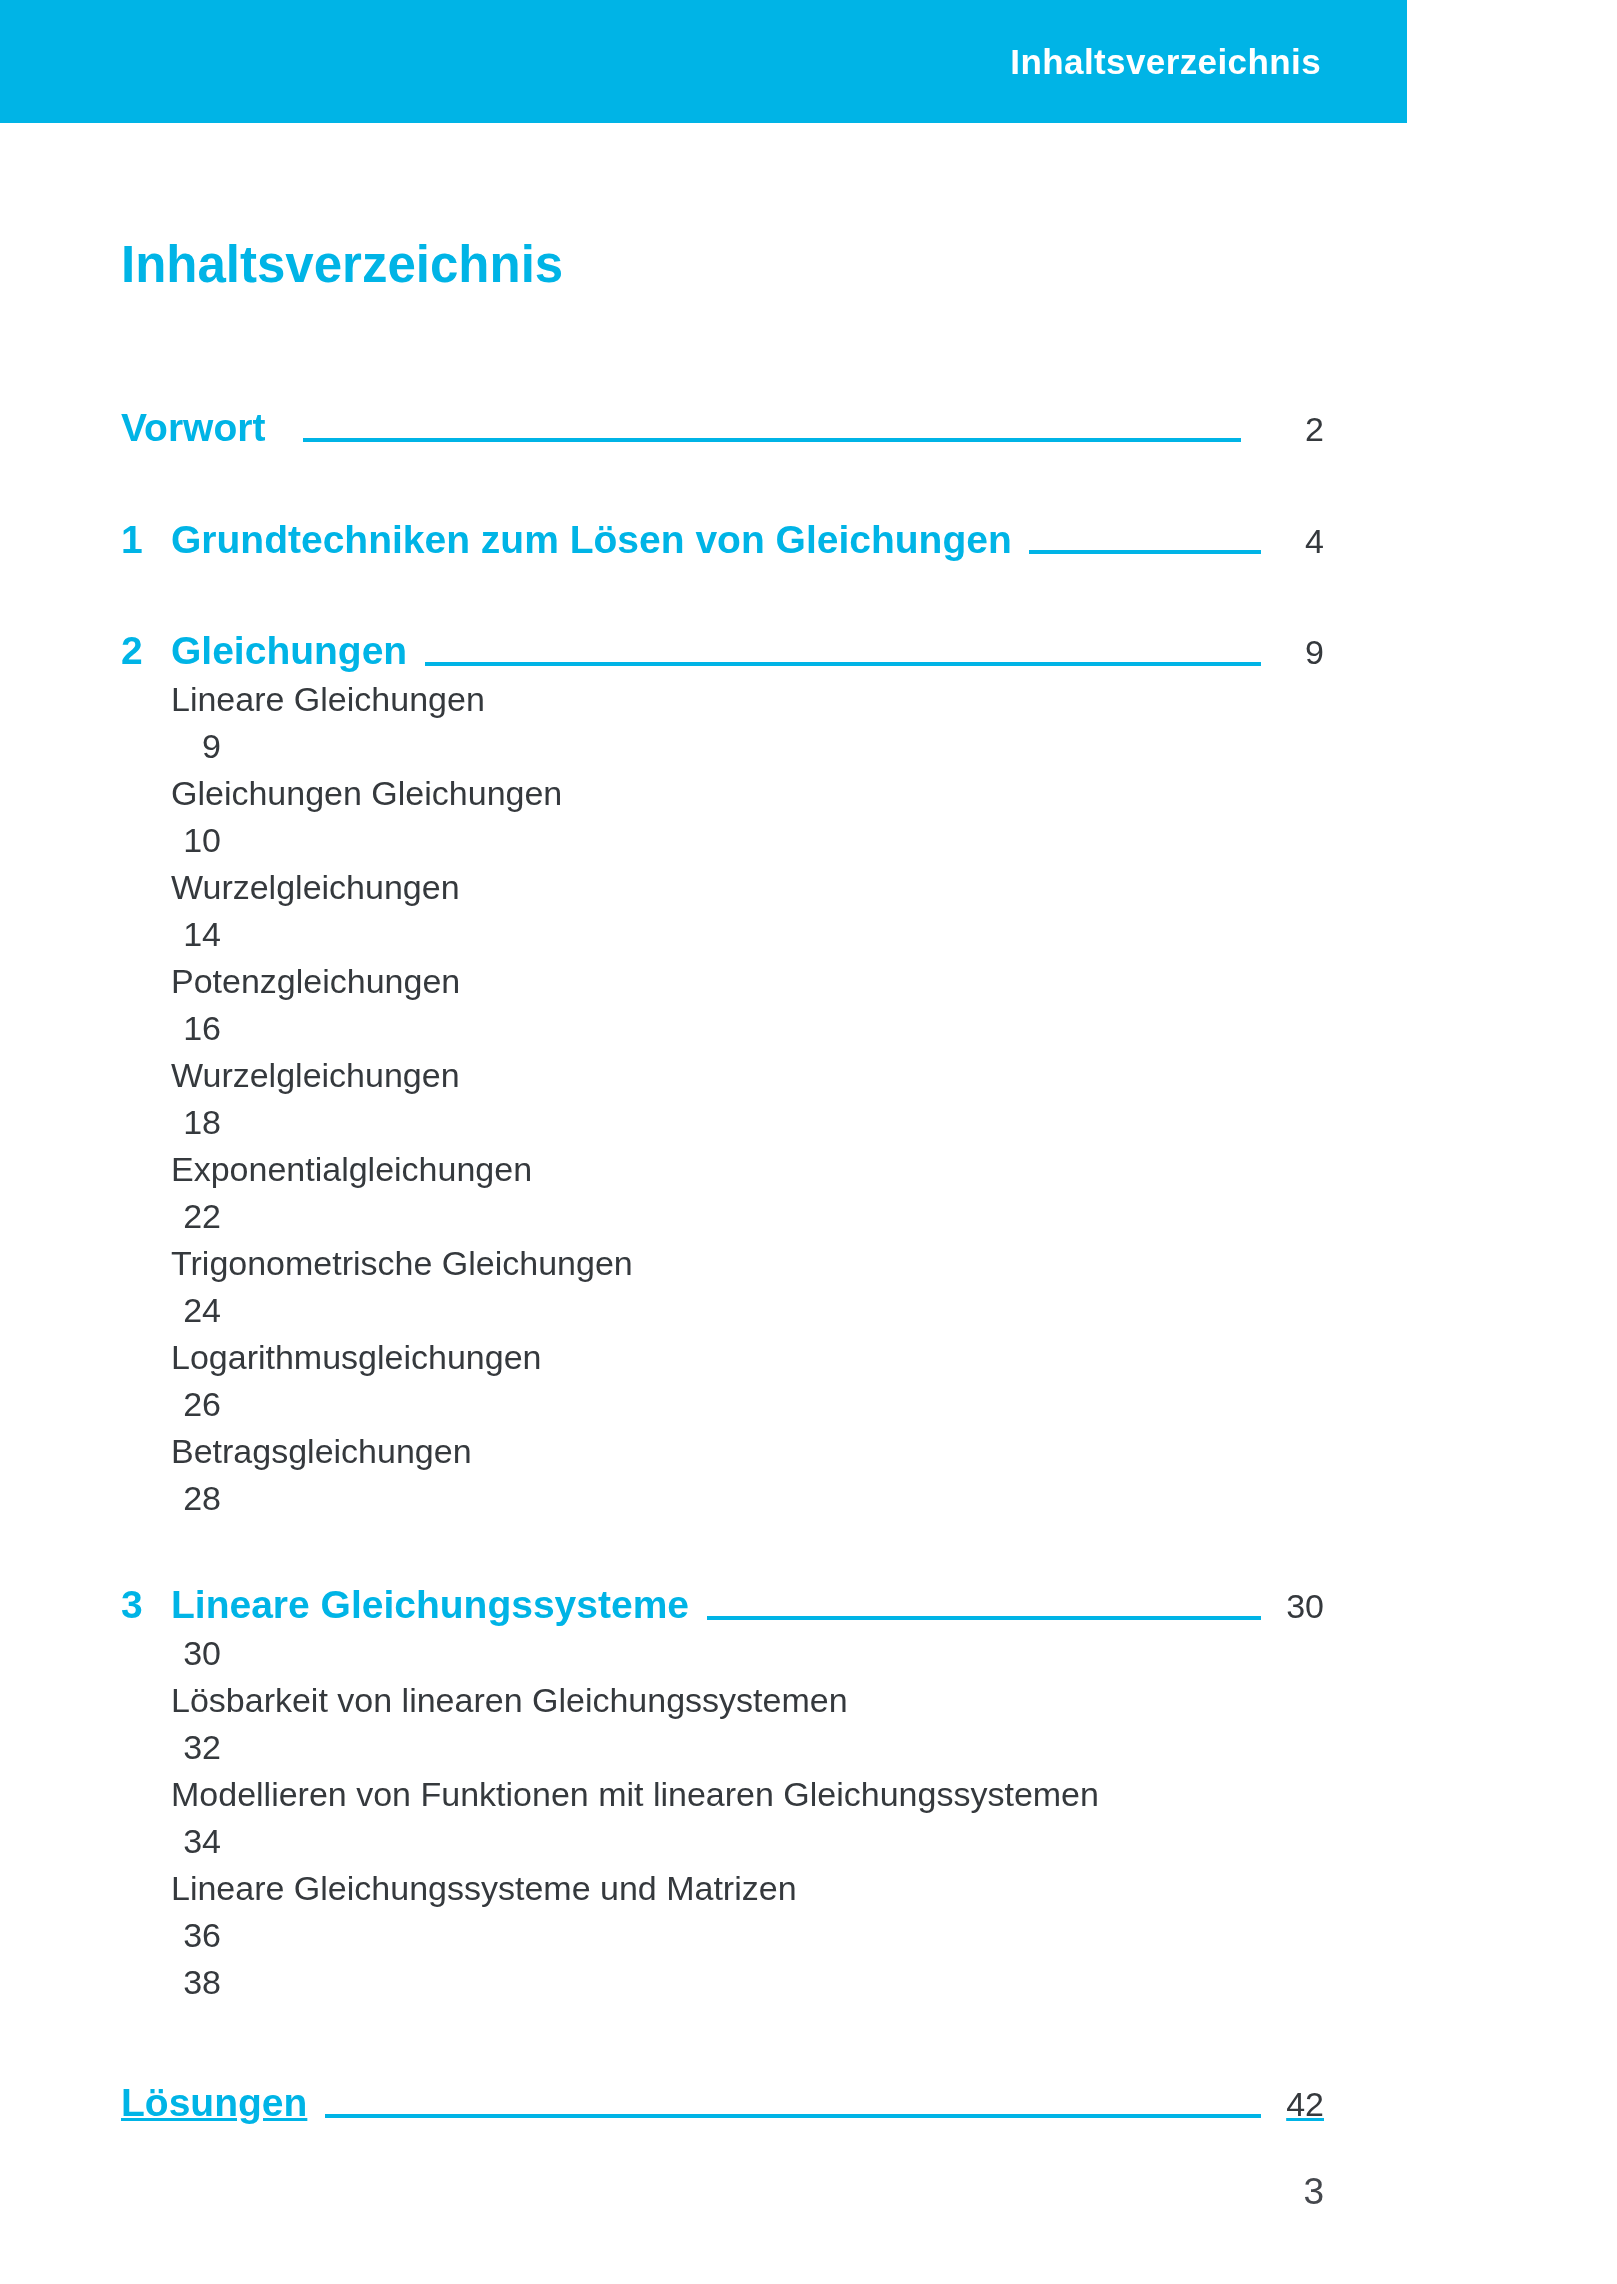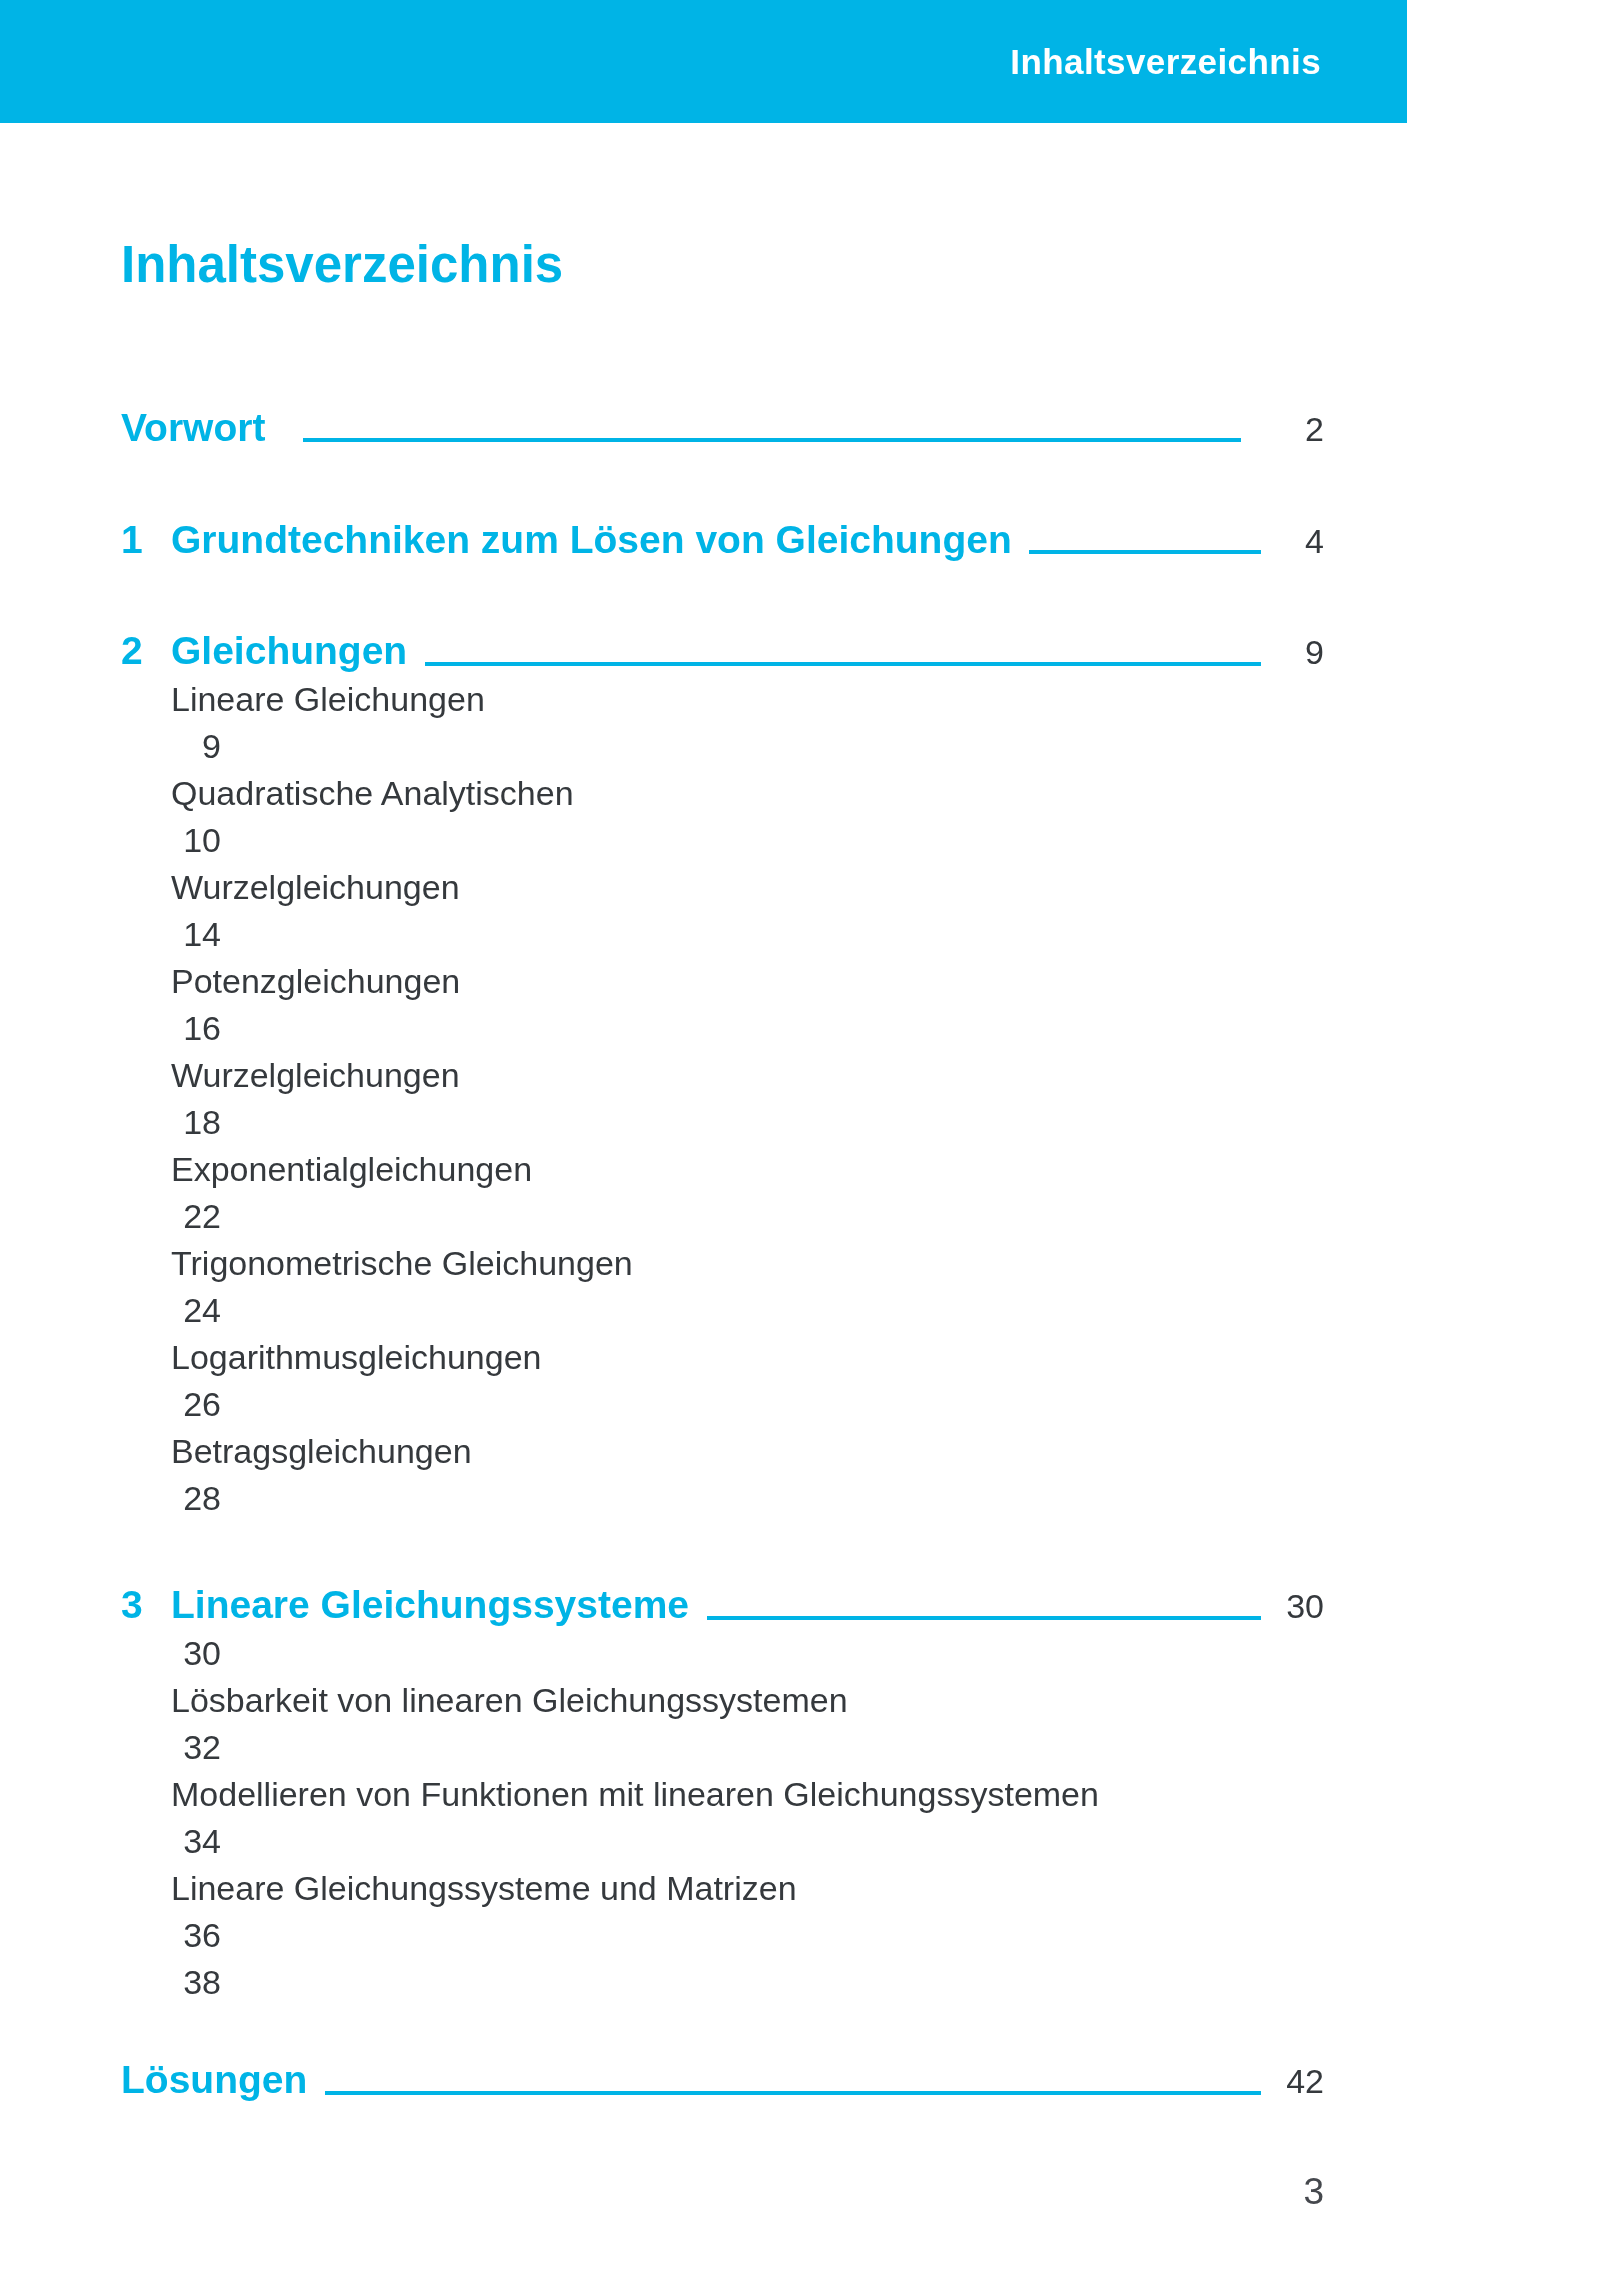--- a/index.html
+++ b/index.html
@@ -35,21 +35,21 @@
     margin:114px 0 0 0;
   }
   .toc-row{display:flex;align-items:baseline;}
   .chapter{
     color:var(--accent);
     font-weight:bold;font-size:39px;line-height:1.12;
     margin-top:68px;
   }
   .chapter.first{margin-top:113px;gap:20px;}
   .chapter.after-list{margin-top:61px;}
-  .chapter.last{margin-top:52px;}
+  .chapter.last{margin-top:75px;text-decoration:underline;}
   .ch-num{flex:none;width:50px;}
   .ch-label{flex:none;white-space:nowrap;}
   .rule{
     flex:1;height:4px;background:var(--accent);
     align-self:flex-end;margin:0 13px 7.3px 17.7px;min-width:32px;
   }
   .pagenum{
     flex:none;min-width:50px;text-align:right;
     color:var(--text);font-weight:300;font-size:34px;
     font-family:"Liberation Sans","DejaVu Sans",sans-serif;
@@ -99,21 +99,21 @@
       <span class="pagenum">9</span>
     </div>
 
     <div class="sublist">
       <div class="toc-row sub">
         <span class="sub-label">Lineare Gleichungen</span>
         <span class="spacer"></span>
         <span class="pagenum">9</span>
       </div>
       <div class="toc-row sub">
-        <span class="sub-label">Quadratische Analytischen</span>
+        <span class="sub-label">Gleichungen Gleichungen</span>
         <span class="spacer"></span>
         <span class="pagenum">10</span>
       </div>
       <div class="toc-row sub">
         <span class="sub-label">Wurzelgleichungen</span>
         <span class="spacer"></span>
         <span class="pagenum">14</span>
       </div>
       <div class="toc-row sub">
         <span class="sub-label">Potenzgleichungen</span>

